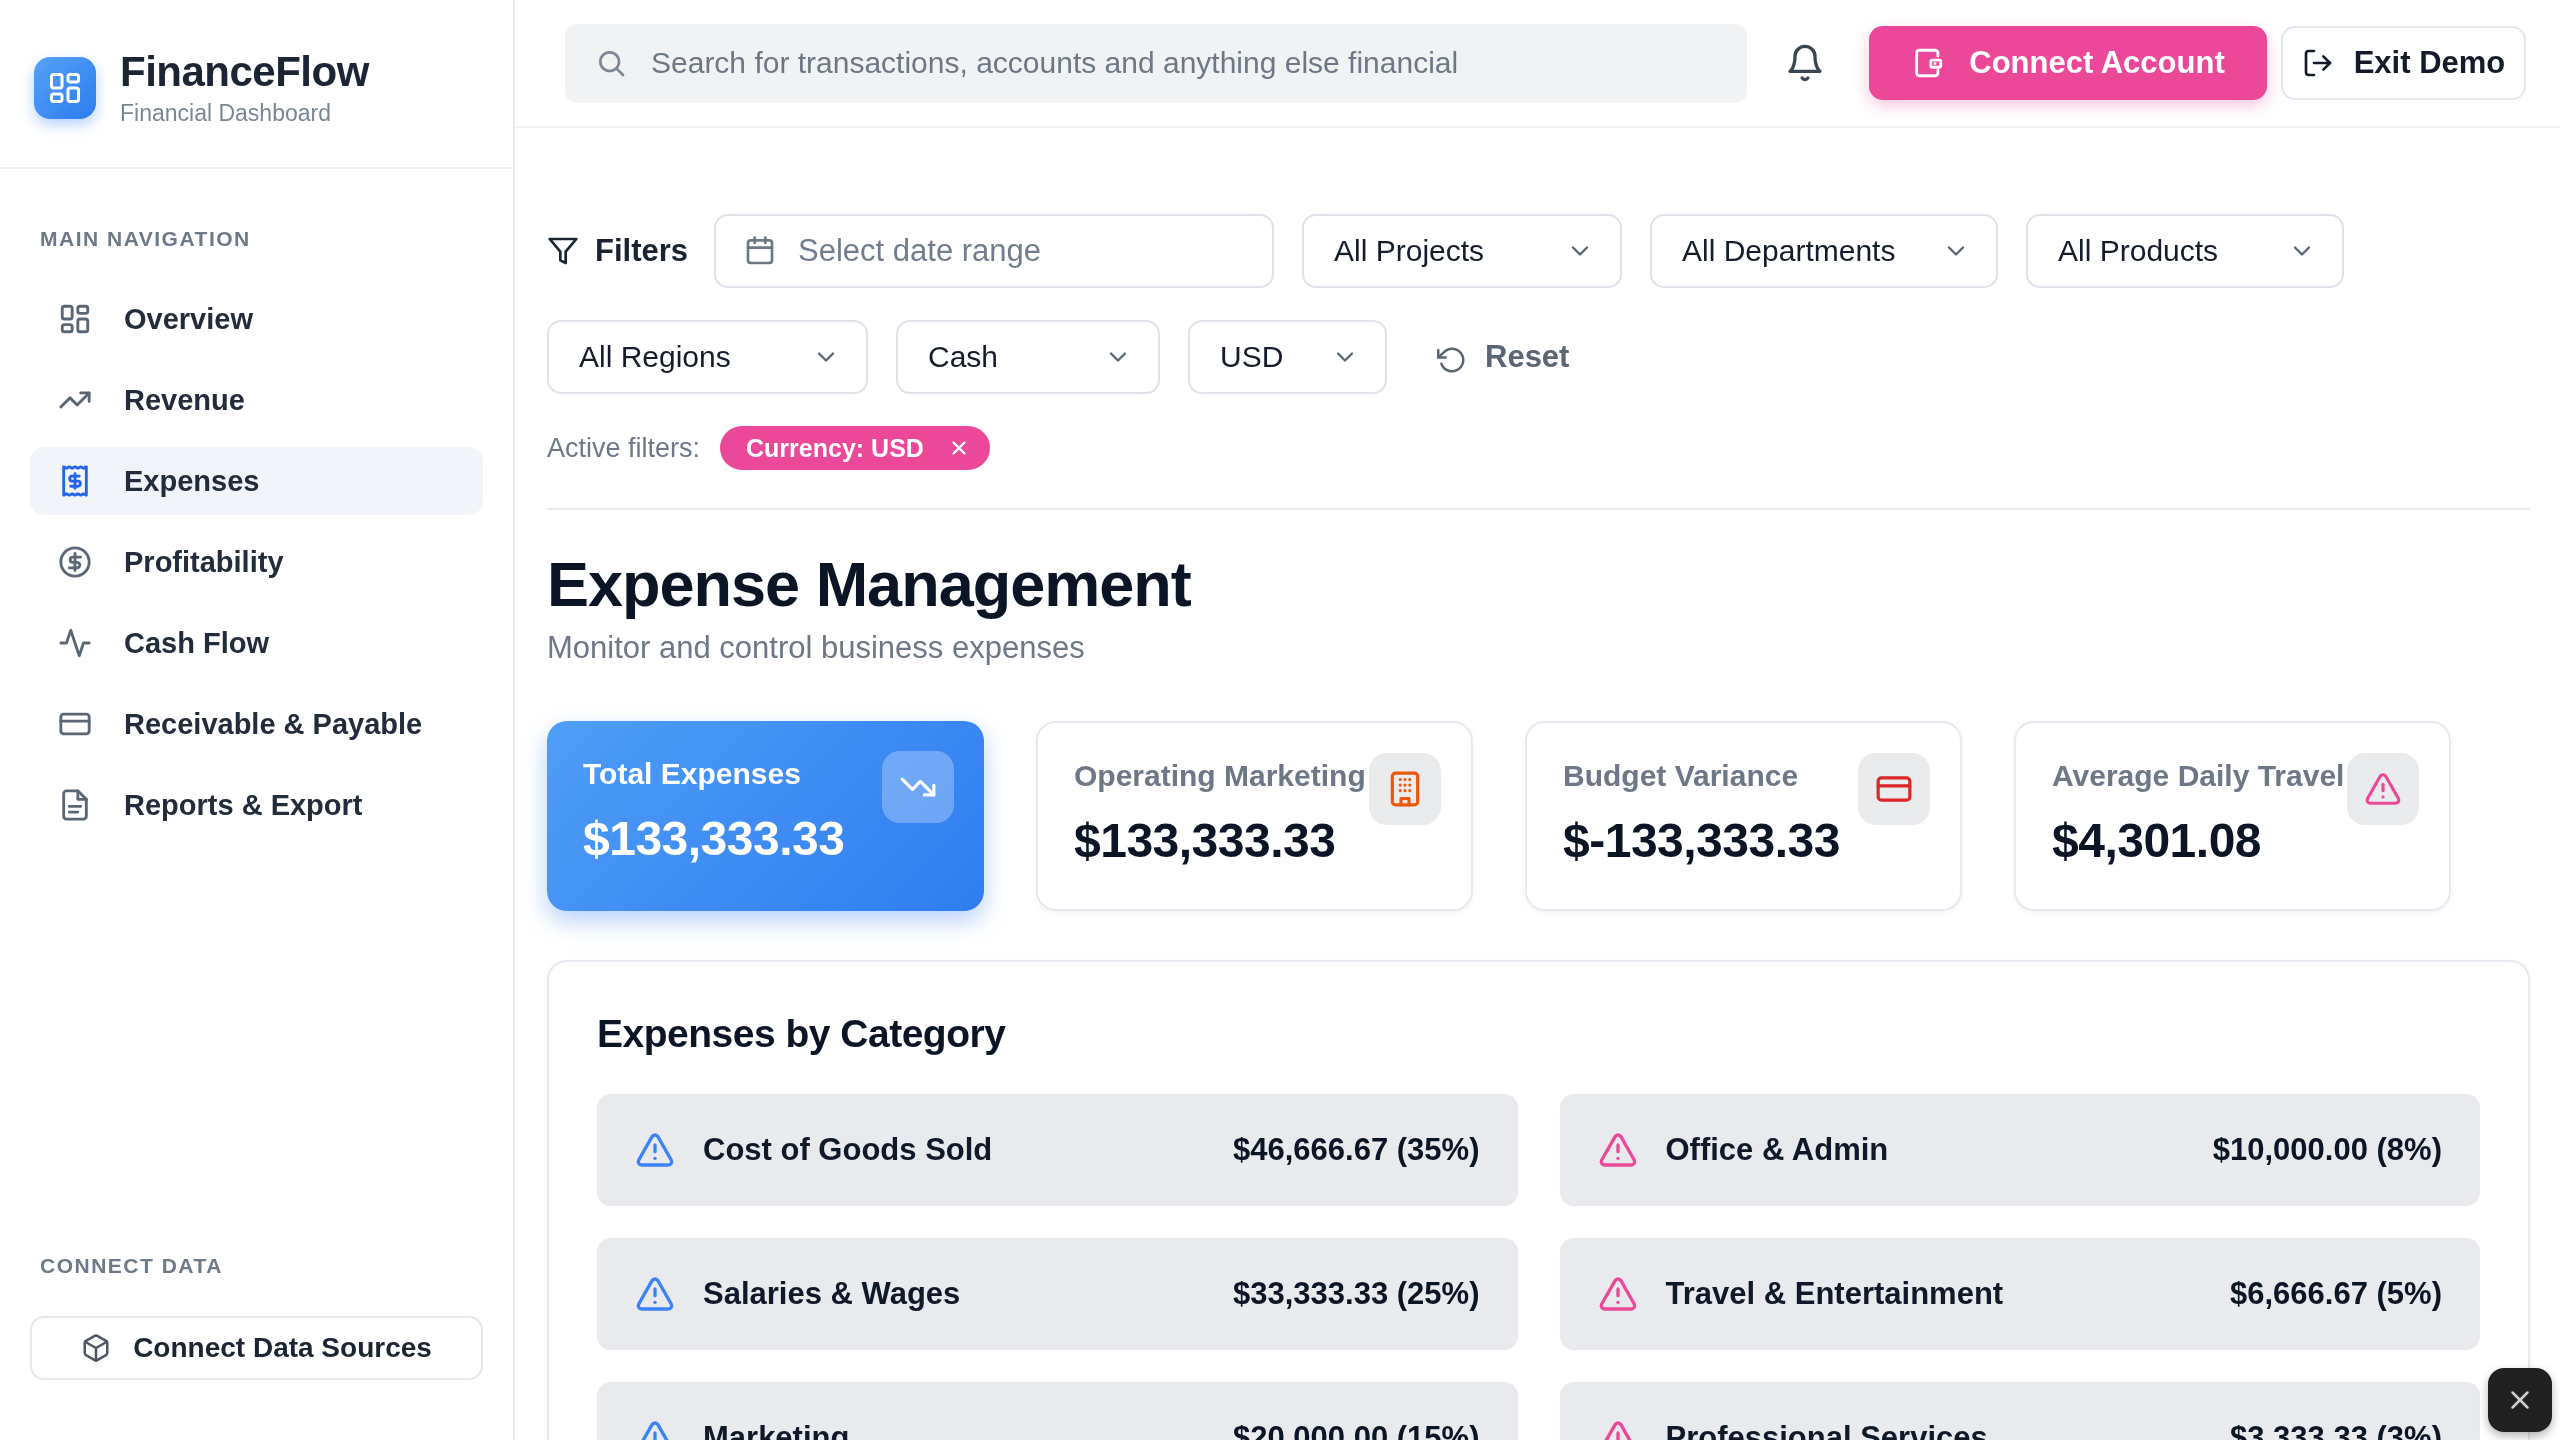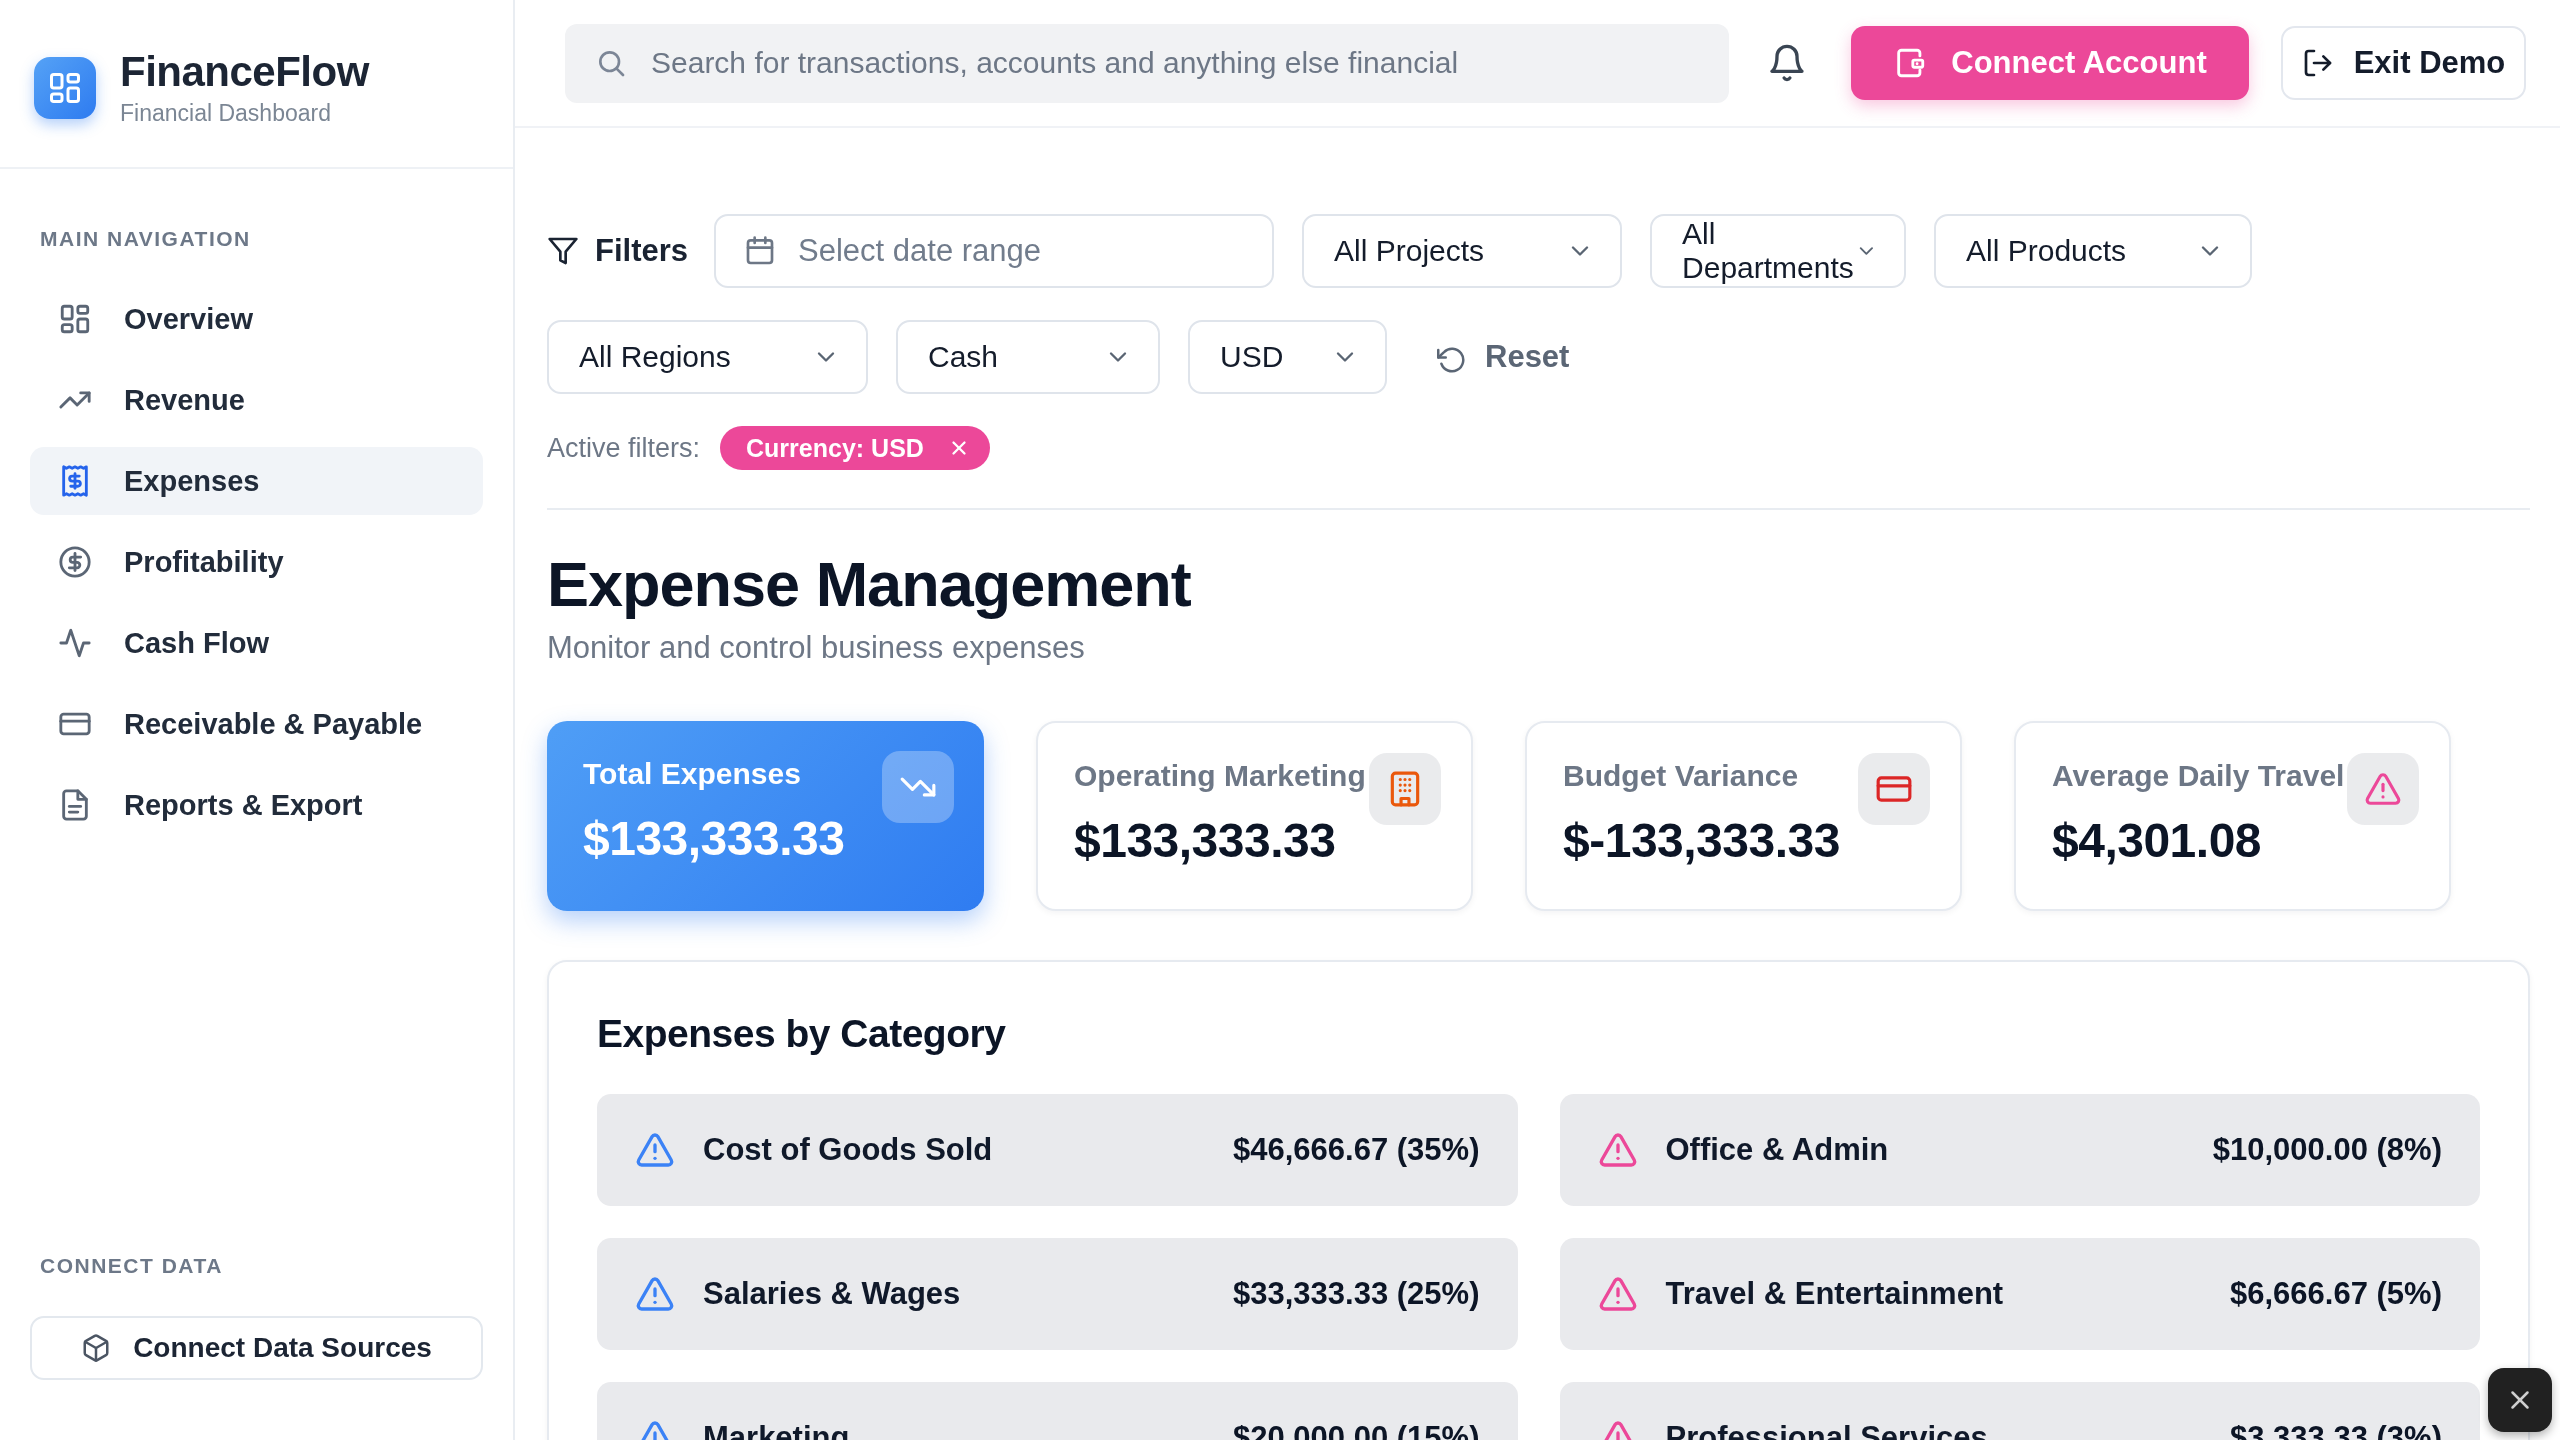--- a/index.html
+++ b/index.html
@@ -46,21 +46,21 @@
   .topbar { height:128px; min-height:128px; display:flex; align-items:center;
     padding:0 34px 0 50px; background:#fff; border-bottom:2px solid #f0f2f6; }
   .search-box { width:1186px; height:79px; background:#f1f2f4; border-radius:12px;
     display:flex; align-items:center; padding:0 30px; gap:24px; }
   .search-box svg { width:32px; height:32px; stroke:#7c8696; }
   .search-box input { border:none; outline:none; background:transparent; flex:1;
     font-size:30px; color:#333e4e; font-family:inherit; }
   .search-box input::placeholder { color:#6d7786; }
   .bell-btn { margin-left:38px; background:none; border:none; cursor:pointer; }
   .bell-btn svg { width:40px; height:40px; stroke:#3a4553; }
-  .top-actions { margin-left:auto; display:flex; align-items:center; gap:32px;padding-left:44px; }
+  .top-actions { margin-left:auto; display:flex; align-items:center; gap:14px;padding-left:44px; }
   .connect-account-btn { width:398px; height:74px; border:none; border-radius:14px;
     background:#ec4899; color:#fff; font-size:31px; font-weight:700; cursor:pointer;
     display:flex; align-items:center; justify-content:center; gap:24px;
     box-shadow:0 6px 16px rgba(236,72,153,.3); font-family:inherit; }
   .connect-account-btn svg { width:34px; height:34px; stroke:#fff; }
   .exit-demo-btn { width:245px; height:74px; border-radius:14px; border:2px solid #e3e7ee;
     background:#fff; color:#141c2b; font-size:31px; font-weight:700; cursor:pointer;
     display:flex; align-items:center; justify-content:center; gap:20px; font-family:inherit; }
   .exit-demo-btn svg { width:32px; height:32px; stroke:#141c2b; }
 
@@ -294,21 +294,21 @@
             <line x1="3" y1="9.5" x2="21" y2="9.5"></line>
         </svg>
         <span>Select date range</span>
       </div>
       <div class="select" style="width:320px">
         <span>All Projects</span>
         <svg viewBox="0 0 24 24" fill="none" stroke-width="2" stroke-linecap="round" stroke-linejoin="round">
             <polyline points="6 9 12 15 18 9"></polyline>
           </svg>
       </div>
-      <div class="select" style="width:256px">
+      <div class="select" style="width:348px">
         <span>All Departments</span>
         <svg viewBox="0 0 24 24" fill="none" stroke-width="2" stroke-linecap="round" stroke-linejoin="round">
             <polyline points="6 9 12 15 18 9"></polyline>
           </svg>
       </div>
       <div class="select" style="width:318px">
         <span>All Products</span>
         <svg viewBox="0 0 24 24" fill="none" stroke-width="2" stroke-linecap="round" stroke-linejoin="round">
             <polyline points="6 9 12 15 18 9"></polyline>
           </svg>

